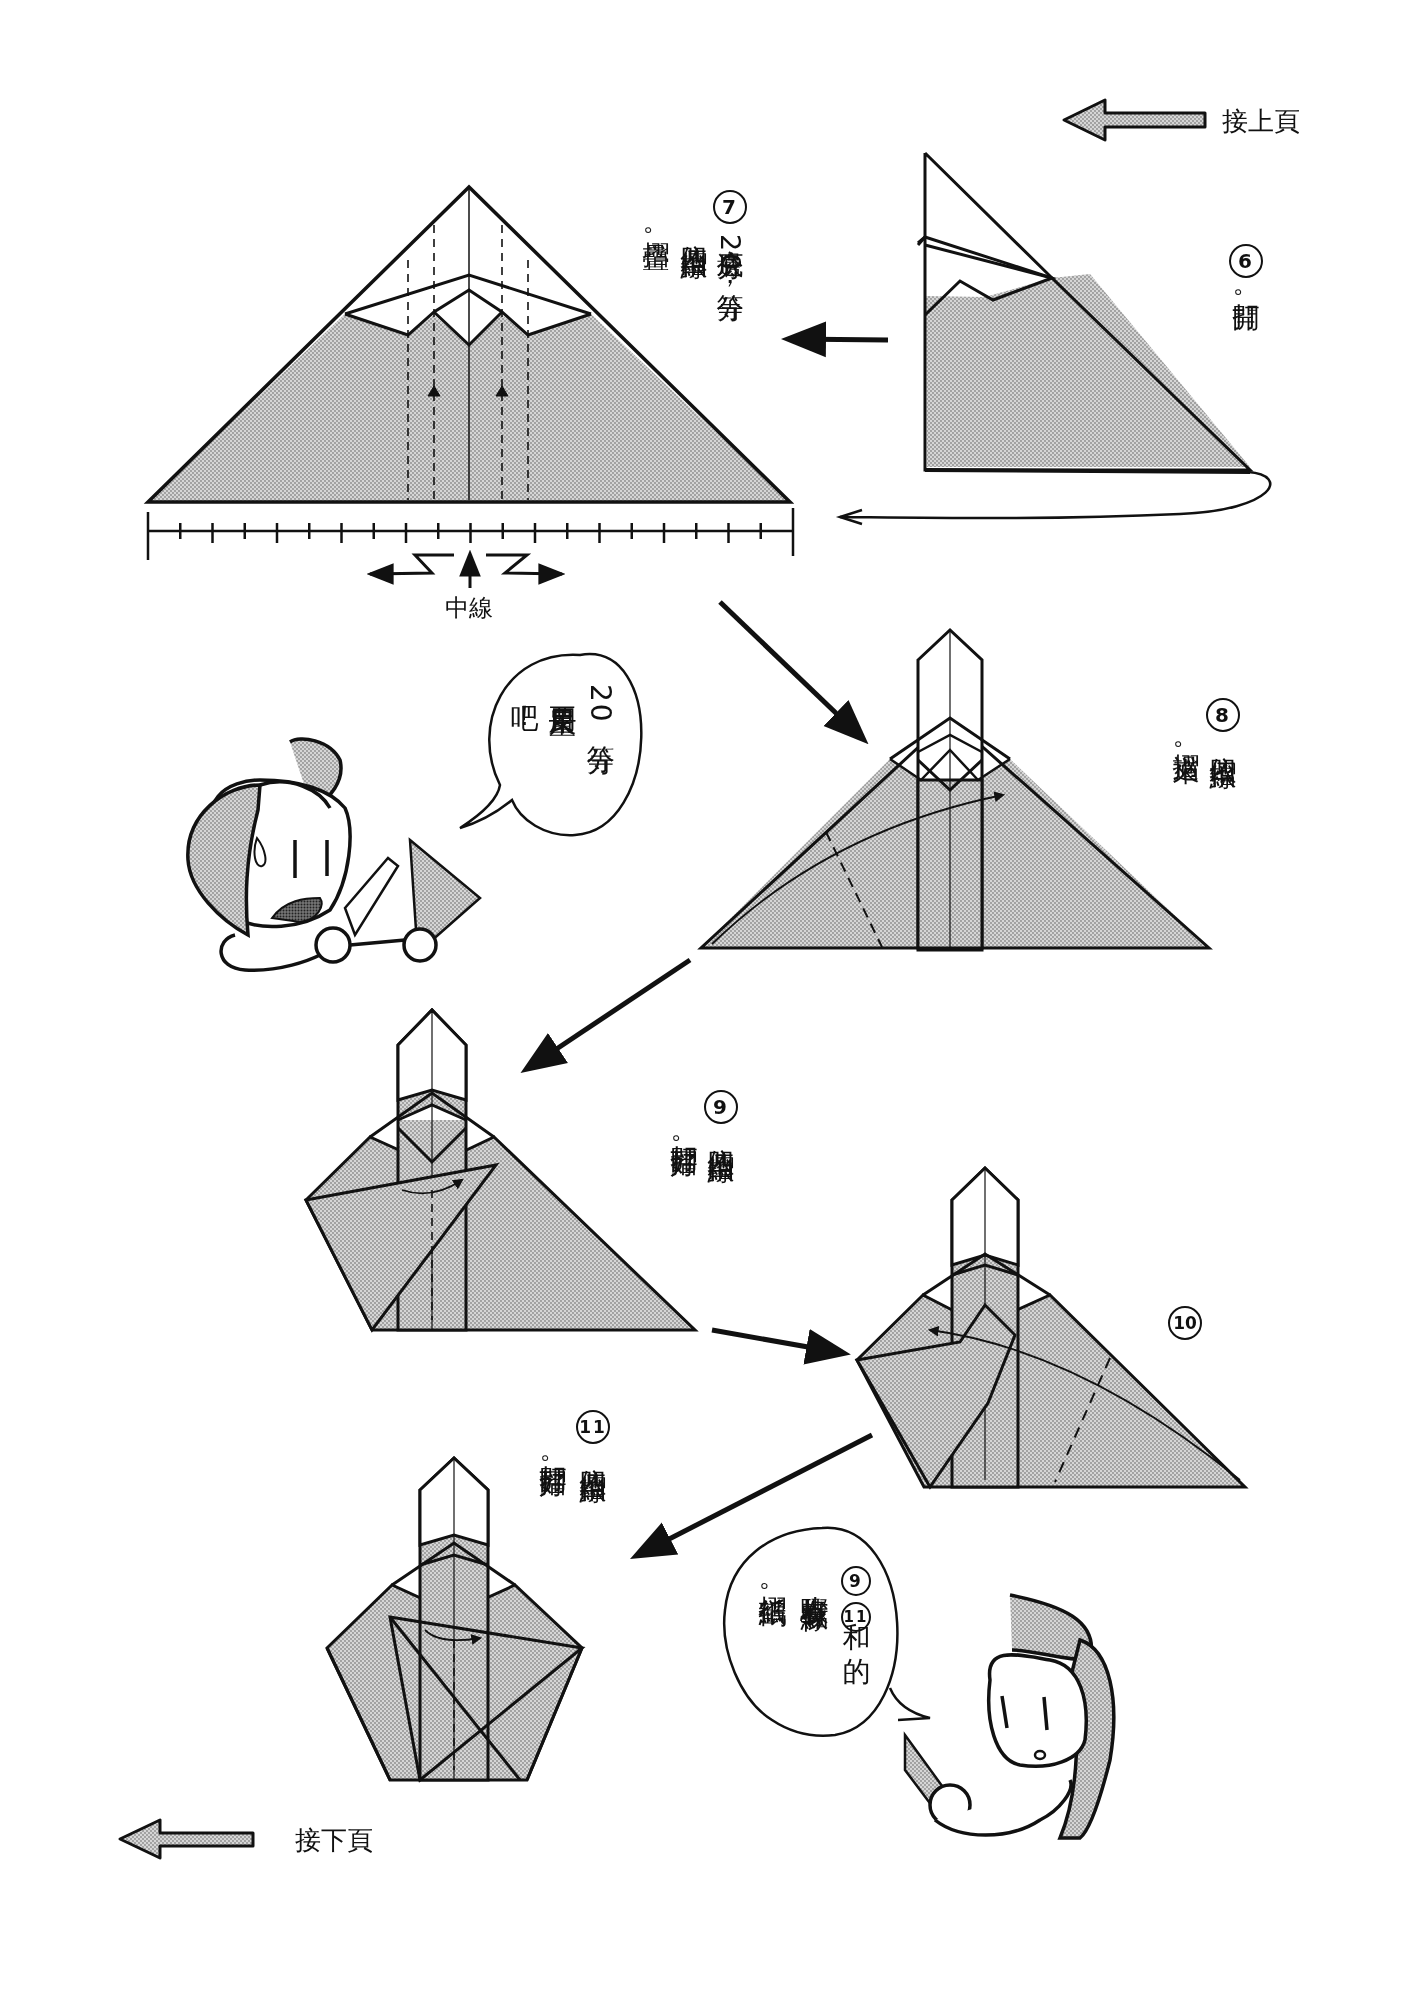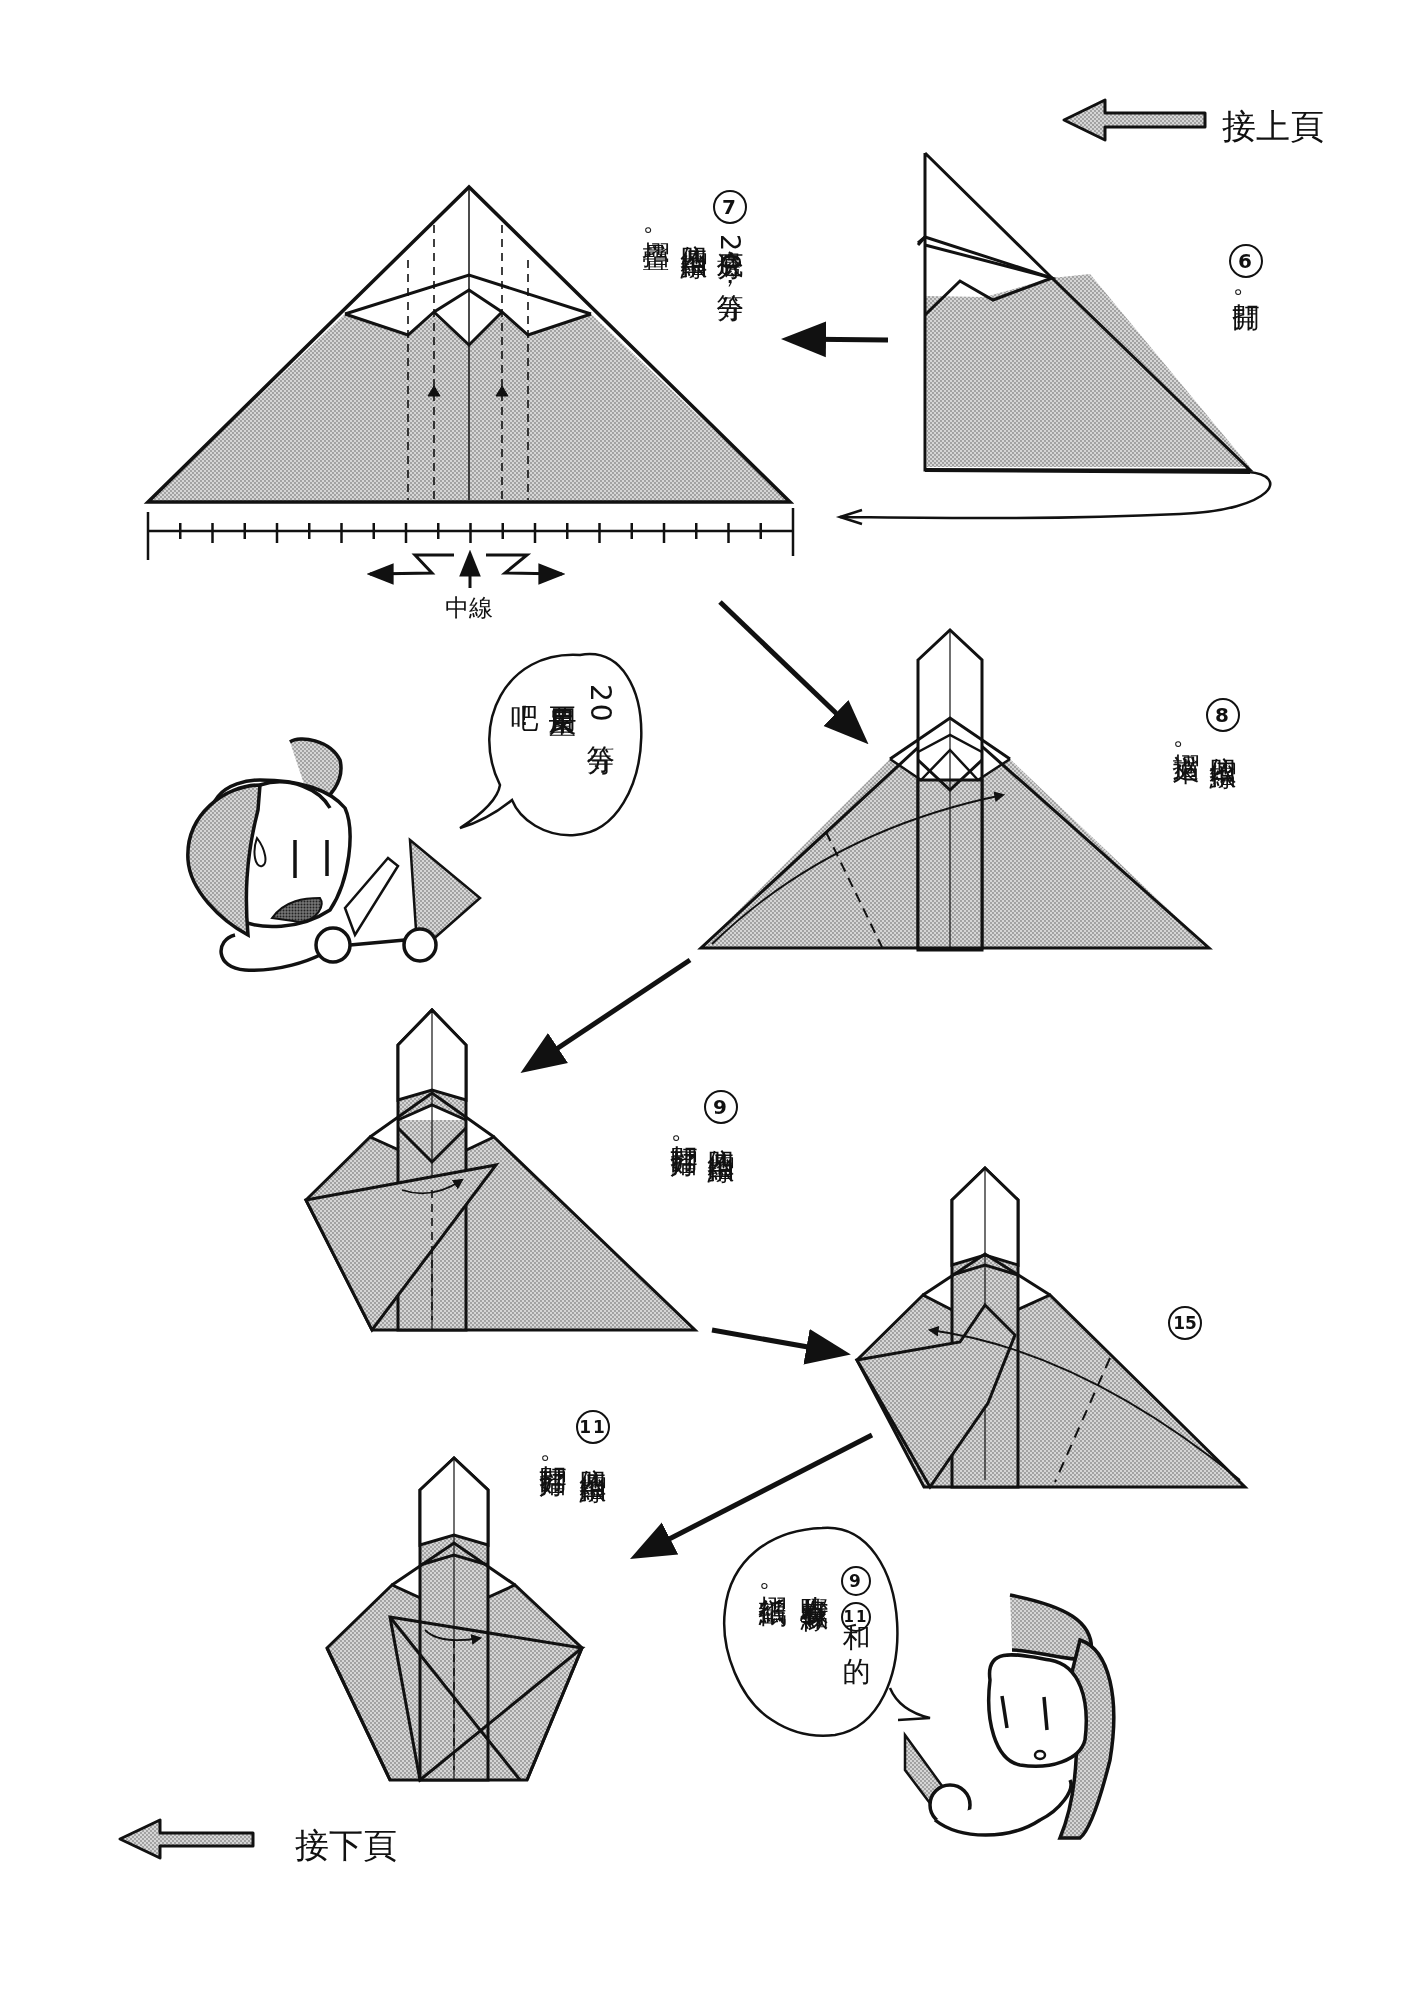--- a/index.html
+++ b/index.html
@@ -1,20 +1,20 @@
 <!DOCTYPE html>
 <html><head>
 <meta charset="utf-8">
 <style>
   html,body{margin:0;padding:0;background:#fff;}
   body{width:1406px;height:2000px;position:relative;overflow:hidden;font-family:"DejaVu Sans","Liberation Sans",sans-serif;color:#111;}
   .abs{position:absolute;}
   .vtext{position:absolute;writing-mode:vertical-rl;font-size:27px;line-height:36px;letter-spacing:2px;color:#111;font-weight:500;}
   .num{display:inline-block;width:30px;height:30px;border:2.5px solid #111;border-radius:50%;text-align:center;line-height:30px;font-size:20px;font-weight:bold;writing-mode:horizontal-tb;margin-bottom:4px;}
-  .htext{position:absolute;font-size:34px;font-weight:500;white-space:nowrap;}
+  .htext{position:absolute;font-size:26px;font-weight:500;white-space:nowrap;}
   svg{position:absolute;left:0;top:0;}
 </style>
 </head>
 <body>
 
 <svg width="1406" height="2000" viewBox="0 0 1406 2000">
   <defs>
     <pattern id="tone" width="4" height="4" patternUnits="userSpaceOnUse">
       <rect width="4" height="4" fill="#d6d6d6"></rect>
       <circle cx="1" cy="1" r="0.9" fill="#8a8a8a"></circle>
@@ -230,21 +230,21 @@
   <span class="num">8</span><span>依凹摺線</span>
 </div>
 <div class="vtext" style="left:1168px;top:732px;">摺過來。</div>
 
 <div class="vtext" style="left:703px;top:1090px;">
   <span class="num">9</span><span>依凹凸摺線</span>
 </div>
 <div class="vtext" style="left:666px;top:1124px;">打開摺好。</div>
 
 <div class="abs" style="left:1168px;top:1306px;">
-  <span class="num" style="font-size:17px;">15</span>
+  <span class="num" style="font-size:17px;">10</span>
 </div>
 
 <div class="vtext" style="left:575px;top:1410px;">
   <span class="num" style="font-size:17px;">11</span><span>依凹凸摺線</span>
 </div>
 <div class="vtext" style="left:535px;top:1444px;">打開摺好。</div>
 
 <div class="vtext" style="left:582px;top:684px;font-size:28px;">20等分</div>
 <div class="vtext" style="left:544px;top:684px;font-size:28px;">要用尺量</div>
 <div class="vtext" style="left:506px;top:684px;font-size:28px;">吧！</div>

